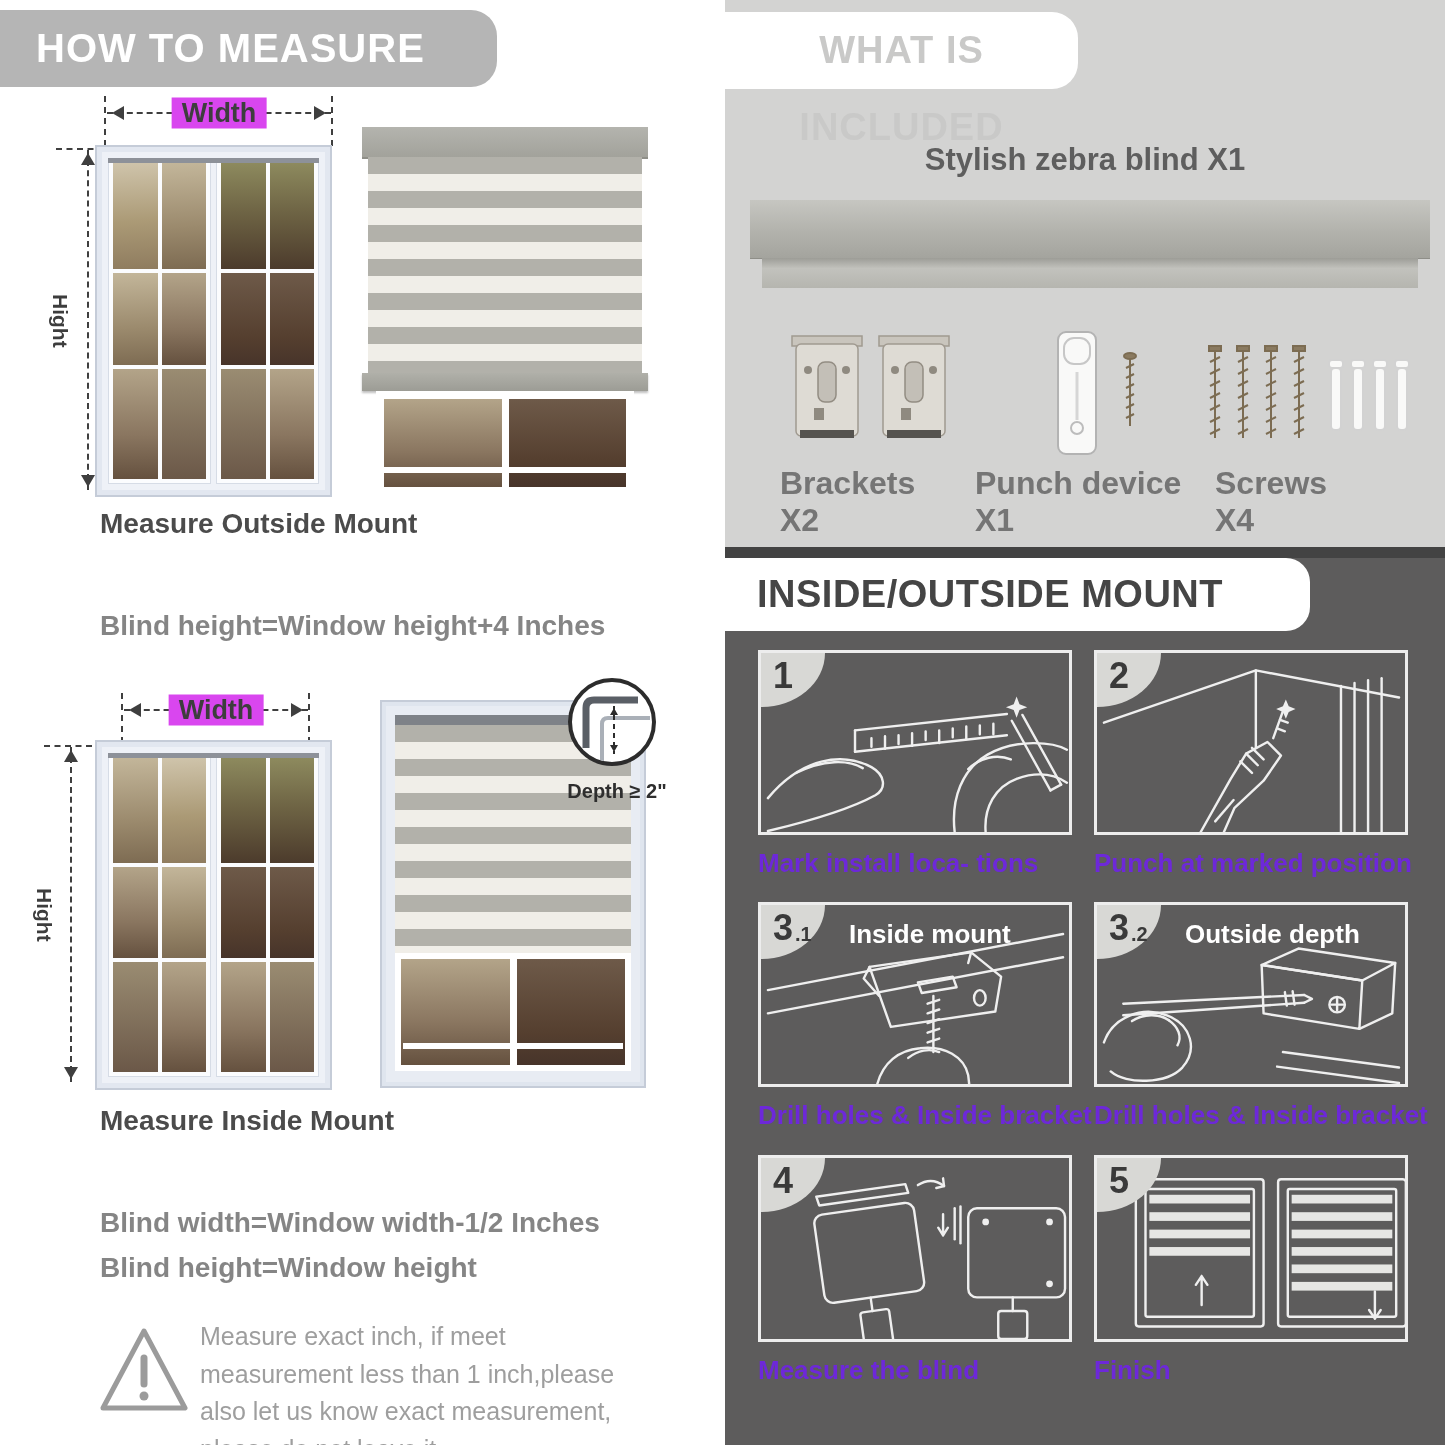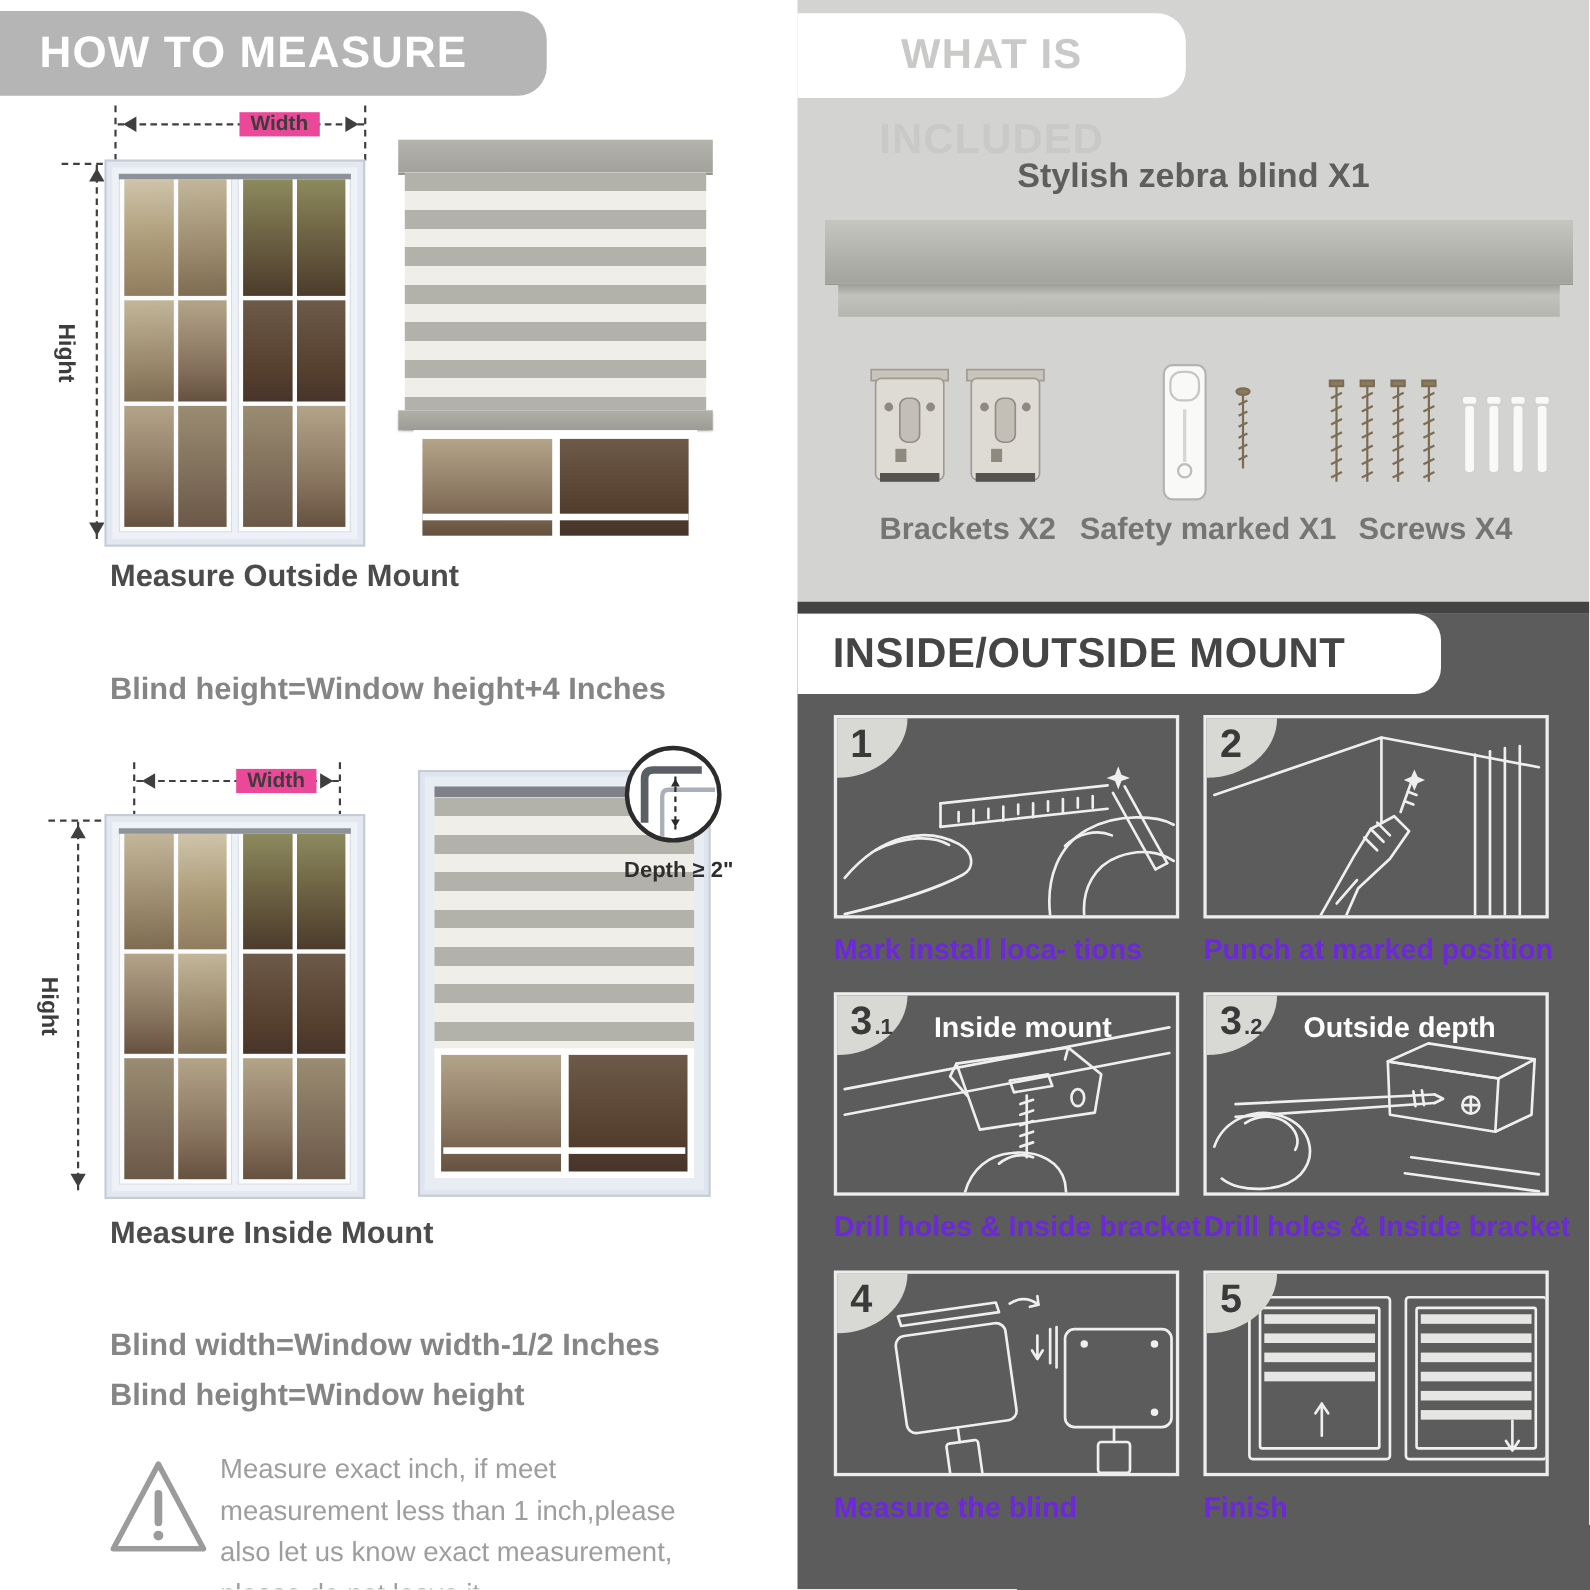--- a/index.html
+++ b/index.html
@@ -28,21 +28,21 @@
   .p-f{background:linear-gradient(180deg,#9a8c72,#6b5848);}
 
   
   .warrow{height:26px;}
   .warrow .line{position:absolute;left:2px;right:2px;top:12px;border-top:2px dashed #3f3f3f;}
   .warrow::before{content:"";position:absolute;left:0;top:6px;border:7px solid transparent;
                   border-right:12px solid #3f3f3f;}
   .warrow::after{content:"";position:absolute;right:0;top:6px;border:7px solid transparent;
                  border-left:12px solid #3f3f3f;}
   .warrow .wlabel{position:absolute;left:50%;top:50%;transform:translate(-50%,-50%);
-                  background:#ec4899;padding:0 10px;font-size:19px;font-weight:bold;color:#3d3d3d;margin-left:35px;}
+                  background:#d946ef;padding:0 10px;font-size:27px;font-weight:bold;color:#3d3d3d;}
   .tickv{width:0;border-left:2px dashed #3f3f3f;}
   .tickh{height:0;border-top:2px dashed #3f3f3f;}
   .varrow{width:0;border-left:2px dashed #3f3f3f;}
   .varrow::before{content:"";position:absolute;top:-4px;left:-8px;border:7px solid transparent;
                   border-bottom:12px solid #3f3f3f;}
   .varrow::after{content:"";position:absolute;bottom:-4px;left:-8px;border:7px solid transparent;
                  border-top:12px solid #3f3f3f;}
   .hlabel{writing-mode:vertical-rl;font-size:21px;font-weight:bold;color:#3d3d3d;background:#fff;
           padding:6px 0;}
 
@@ -67,21 +67,21 @@
 
   
   .rpanel-light{left:725px;top:0;width:720px;height:547px;background:#d3d3d2;}
   .rheader{left:725px;top:12px;width:353px;height:77px;background:#fff;border-radius:0 26px 26px 0;
            color:#c9c9c8;font-size:38px;font-weight:bold;line-height:77px;text-align:center;letter-spacing:1px;}
   .product-label{left:725px;top:142px;width:720px;text-align:center;font-size:31px;font-weight:bold;color:#5e5e5e;}
   .rail-main{left:750px;top:200px;width:680px;height:58px;
              background:linear-gradient(180deg,#c6c6c1,#b2b2ac 55%,#a4a49e);box-shadow:0 1px 0 #8e8e88;}
   .rail-lip{left:762px;top:258px;width:656px;height:30px;
             background:linear-gradient(180deg,#9d9d97,#c2c2bd 35%,#b5b5af);}
-  .item-label{font-size:28px;font-weight:bold;color:#757575;text-align:right;}
+  .item-label{font-size:32px;font-weight:bold;color:#757575;text-align:left;}
 
   .divider-dark{left:725px;top:547px;width:720px;height:11px;background:#434343;}
   .rpanel-dark{left:725px;top:558px;width:720px;height:887px;background:#5d5c5c;}
   .mount-header{left:725px;top:558px;width:585px;height:73px;background:#fff;border-radius:0 24px 24px 0;
                 color:#454545;font-size:38px;font-weight:bold;line-height:73px;padding-left:32px;
                 box-sizing:border-box;letter-spacing:.5px;}
 
   .step{border:3px solid #ededed;box-sizing:border-box;background:#5d5c5c;}
   .badge{position:absolute;left:0;top:0;width:64px;height:54px;background:#d8d8d5;
          border-radius:0 0 100% 0;}
@@ -279,21 +279,21 @@
           <rect x="2" y="8" width="10" height="62" rx="4"></rect>
         </g>
       <g transform="translate(190,22)">
           <rect x="0" y="0" width="14" height="8" rx="3"></rect>
           <rect x="2" y="8" width="10" height="62" rx="4"></rect>
         </g>
     </g>
   </svg>
 
   <div class="abs item-label" style="left:780px;top:465px;width:180px;">Brackets X2</div>
-  <div class="abs item-label" style="left:975px;top:465px;width:240px;">Safety marked X1</div>
+  <div class="abs item-label" style="left:975px;top:465px;width:240px;">Punch device X1</div>
   <div class="abs item-label" style="left:1215px;top:465px;width:160px;">Screws X4</div>
 
   <div class="abs divider-dark"></div>
   <div class="abs rpanel-dark"></div>
   <div class="abs mount-header">INSIDE/OUTSIDE MOUNT</div>
 
   <div class="abs step" style="left:758px;top:650px;width:314px;height:185px;">
     <svg width="100%" height="100%" viewBox="0 0 314 185">
       <g class="lineart">
         <path d="M5,150 C40,108 82,102 112,118 C126,126 128,140 116,147 C96,158 55,172 5,184"></path>

